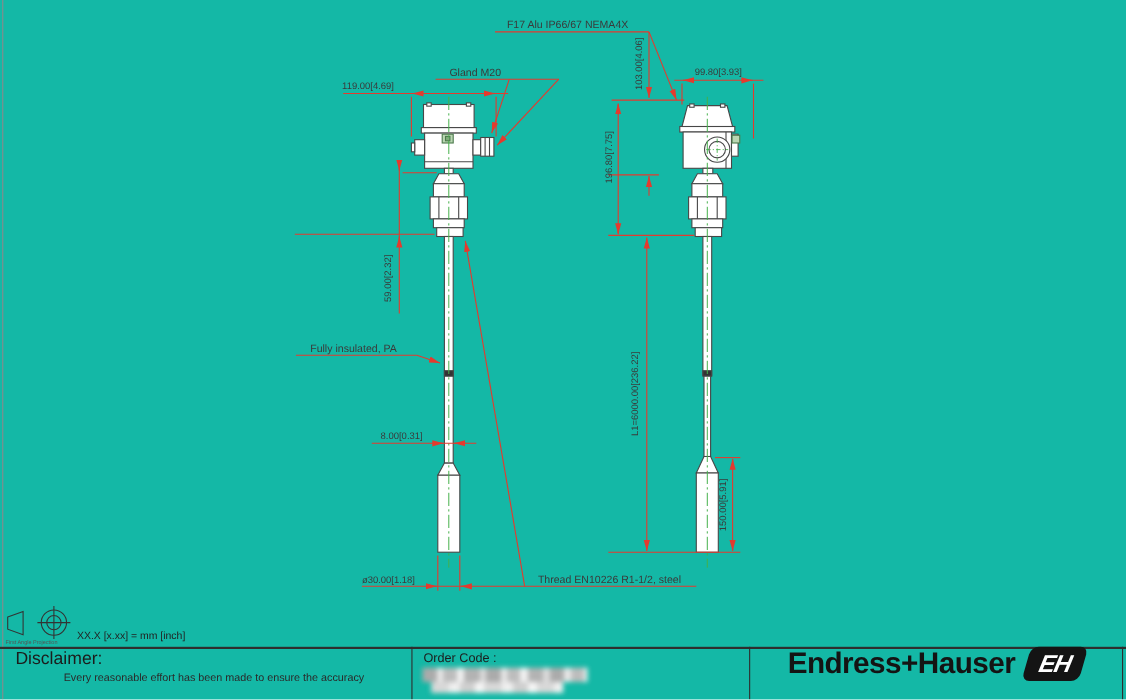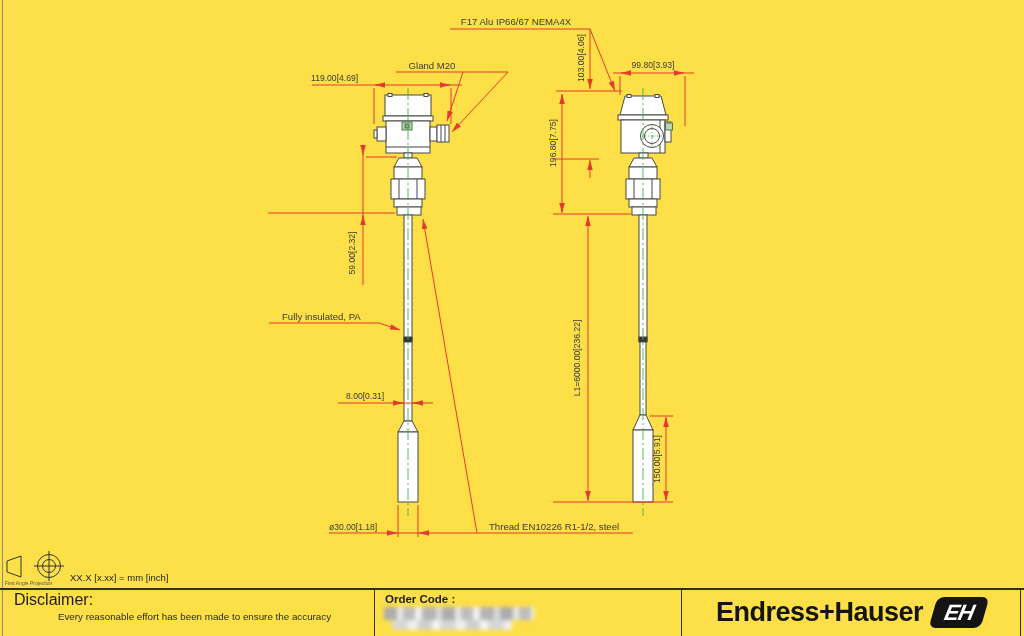--- a/index.html
+++ b/index.html
@@ -1,39 +1,39 @@
 <!DOCTYPE html>
 <html><head>
 <meta charset="utf-8">
 <style>
   html,body{margin:0;padding:0;background:#fff;}
-  .page{position:relative;width:1024px;height:636px;background:#fde047;overflow:hidden;
+  .page{position:relative;width:1024px;height:636px;background:#14b8a6;overflow:hidden;
         font-family:"Liberation Sans", sans-serif;}
   .page-left-border{position:absolute;left:2px;top:0;width:1px;height:636px;background:#8a8a8a;}
   svg text{font-family:"Liberation Sans", sans-serif;fill:#3a3a3a;}
   .dim-t{font-size:8.6px;}
   .lbl-t{font-size:9.6px;}
   .tiny-t{font-size:5px;fill:#555;}
   .units-t{font-size:9.5px;fill:#222;}
 
   
   .footer-topline{position:absolute;left:0;top:588px;width:1024px;height:2px;background:#2e2e2e;}
   .vline{position:absolute;top:588px;height:48px;width:1px;background:#2e2e2e;}
   .cell-disclaimer{position:absolute;left:2px;top:590px;width:370px;height:36px;color:#1c1c1c;}
   .disc-title{font-size:16px;margin:1px 0 2px 12px;}
   .disc-line{font-size:9.8px;margin:1.5px 0 0 15px;color:#2a2a2a;text-align:center;}
   .cell-order{position:absolute;left:375px;top:590px;width:305px;height:46px;color:#1c1c1c;}
-  .order-label{font-size:11.5px;margin:3px 0 0 10px;font-weight:bold;}
+  .order-label{font-size:11.5px;margin:3px 0 0 10px;}
   .order-blur{position:absolute;left:9px;top:17px;width:150px;height:24px;filter:blur(2.2px);}
   .order-blur .r1{height:13px;background:
      repeating-linear-gradient(90deg,#ababab 0 13px,#e9e9e9 13px 19px,#bdbdbd 19px 31px,#f2f2f2 31px 38px,#b3b3b3 38px 52px,#dcdcdc 52px 58px);}
   .order-blur .r2{height:10px;width:120px;margin-left:8px;background:
      repeating-linear-gradient(90deg,#d8d8d8 0 16px,#efefef 16px 26px,#cfcfcf 26px 40px,#f5f5f5 40px 48px);}
   .cell-brand{position:absolute;left:681px;top:588px;width:339px;height:48px;
-     display:flex;align-items:center;justify-content:center;gap:10px;}
+     display:flex;align-items:flex-start;justify-content:center;gap:10px;}
   .brand-name{font-size:27px;font-weight:bold;color:#141414;letter-spacing:-0.5px;white-space:nowrap;}
   .eh-badge{width:52px;height:31px;background:#141414;border-radius:7px;transform:skewX(-16deg);
      display:flex;align-items:center;justify-content:center;}
   .eh-badge span{color:#fff;font-weight:bold;font-style:italic;font-size:22px;letter-spacing:-1px;
      transform:skewX(4deg);line-height:1;}
 </style>
 </head>
 <body>
 
 <div class="page">

